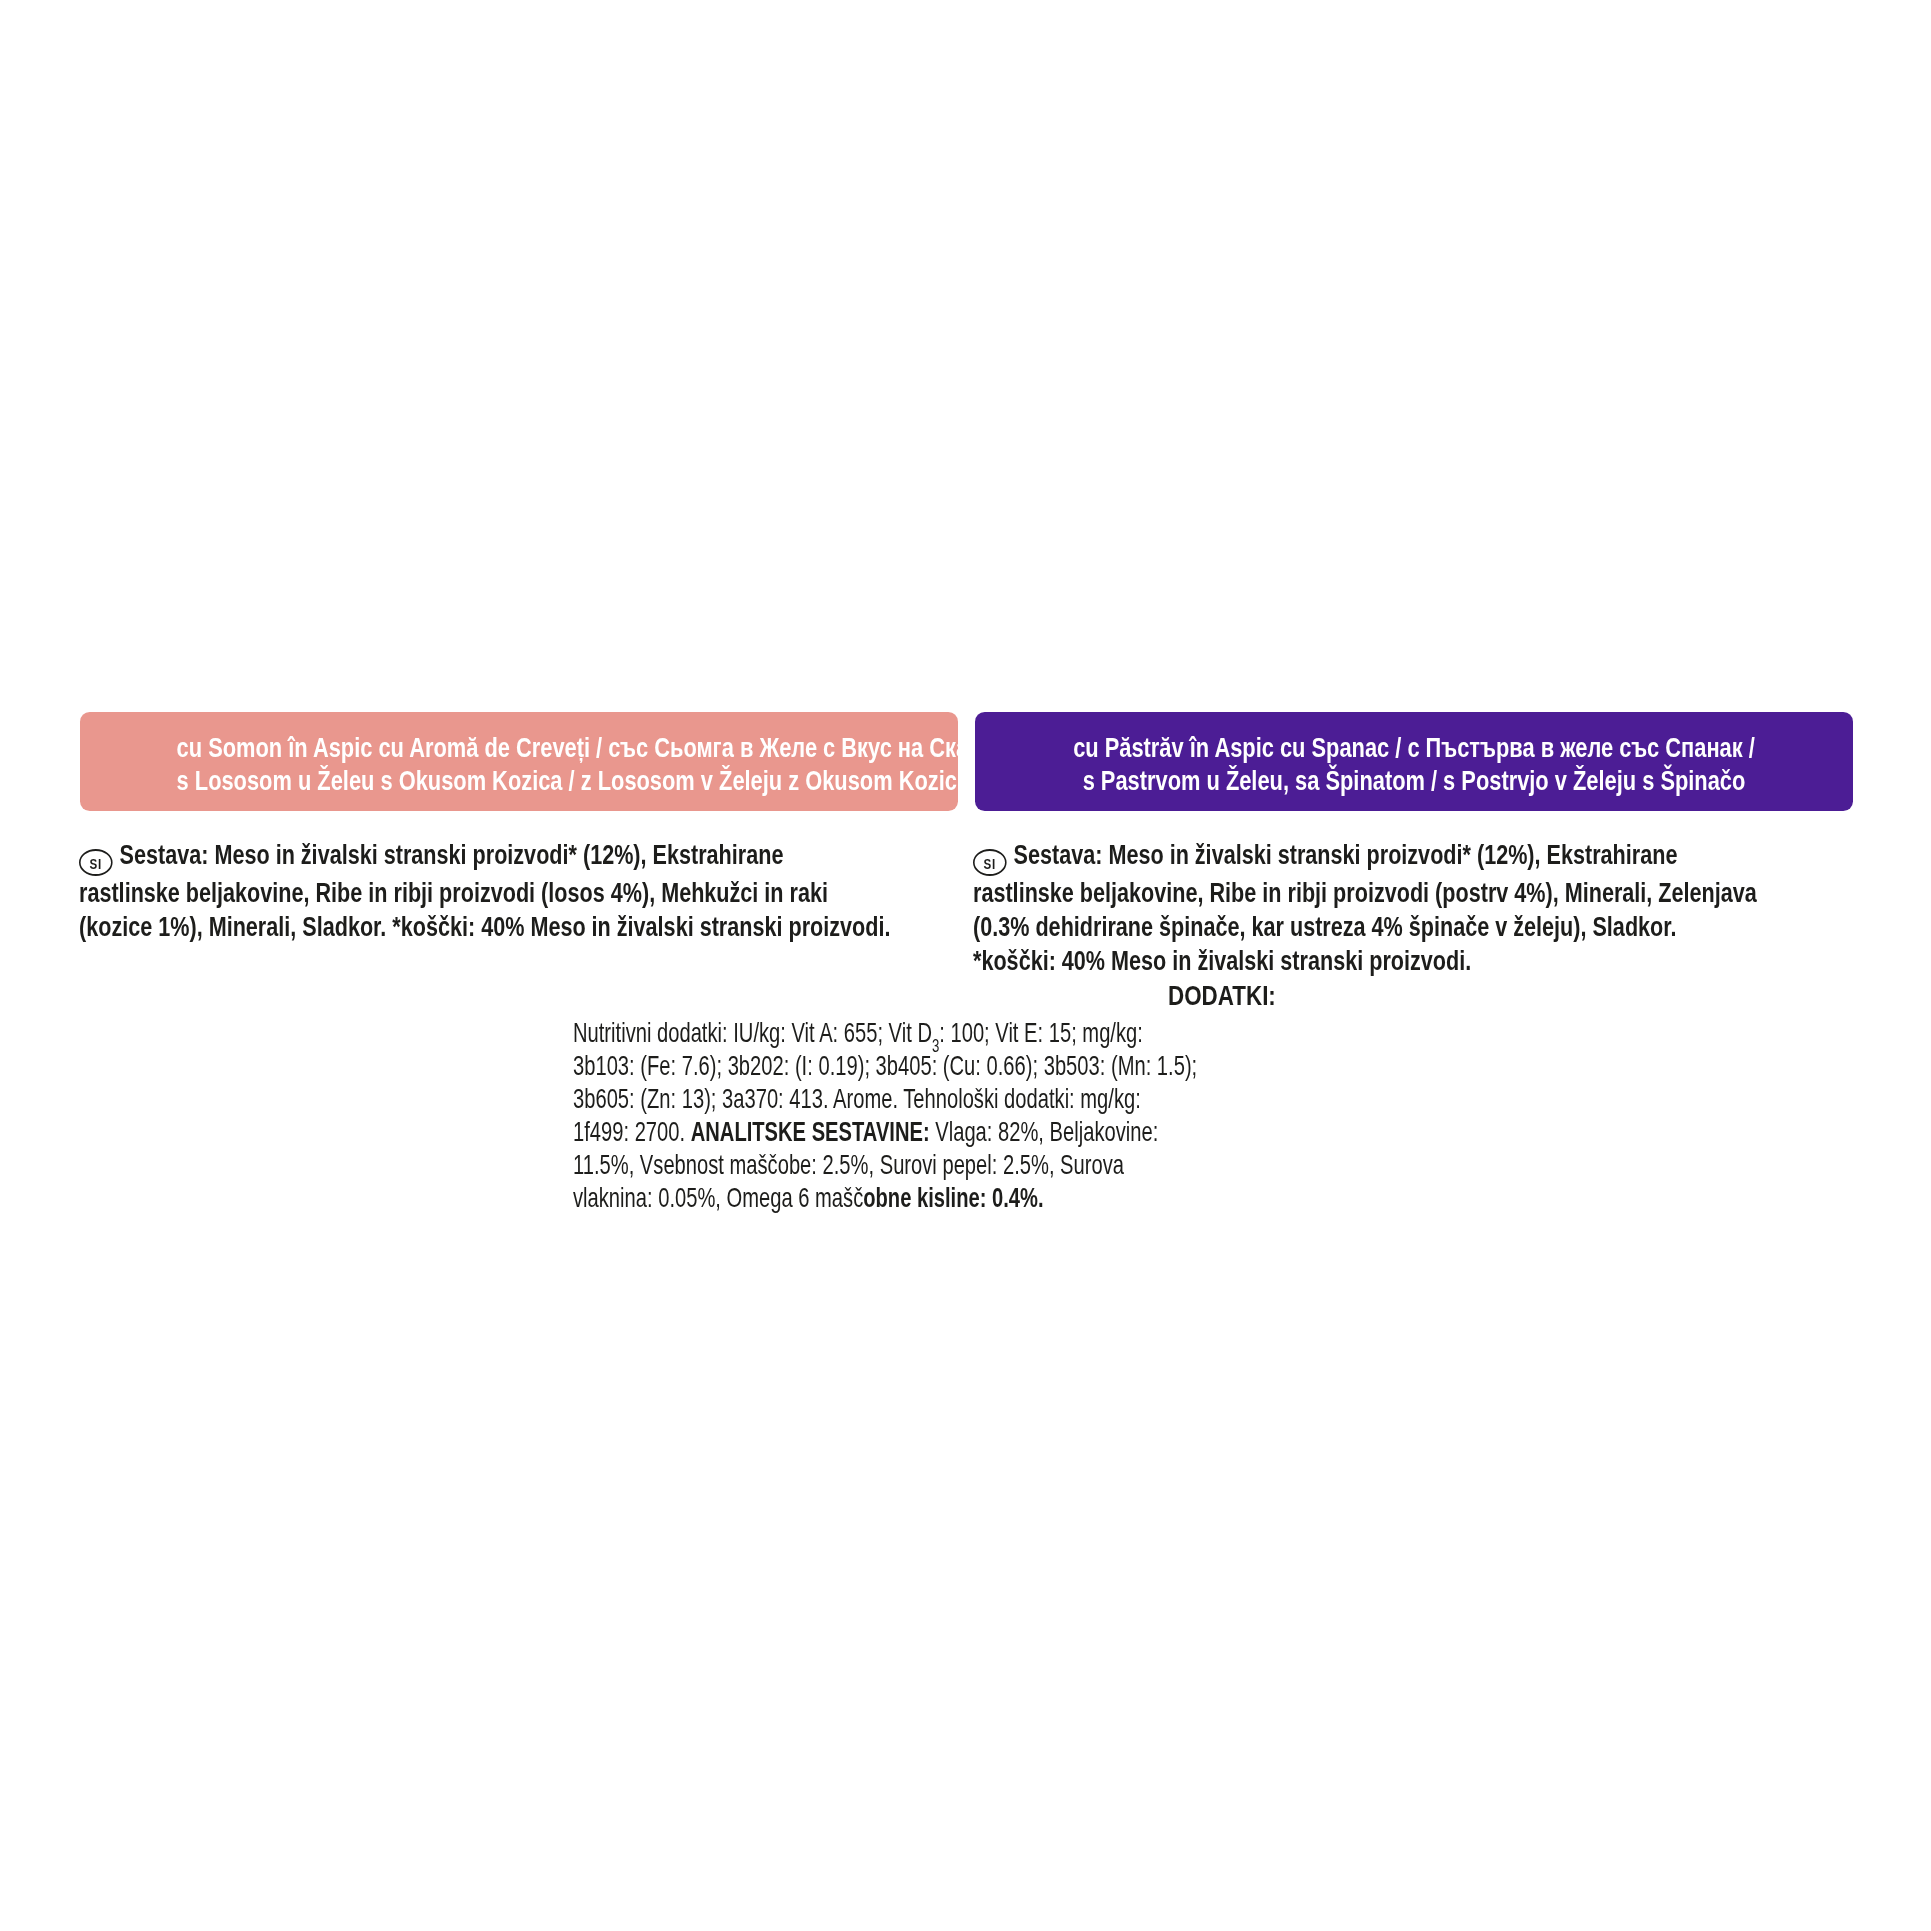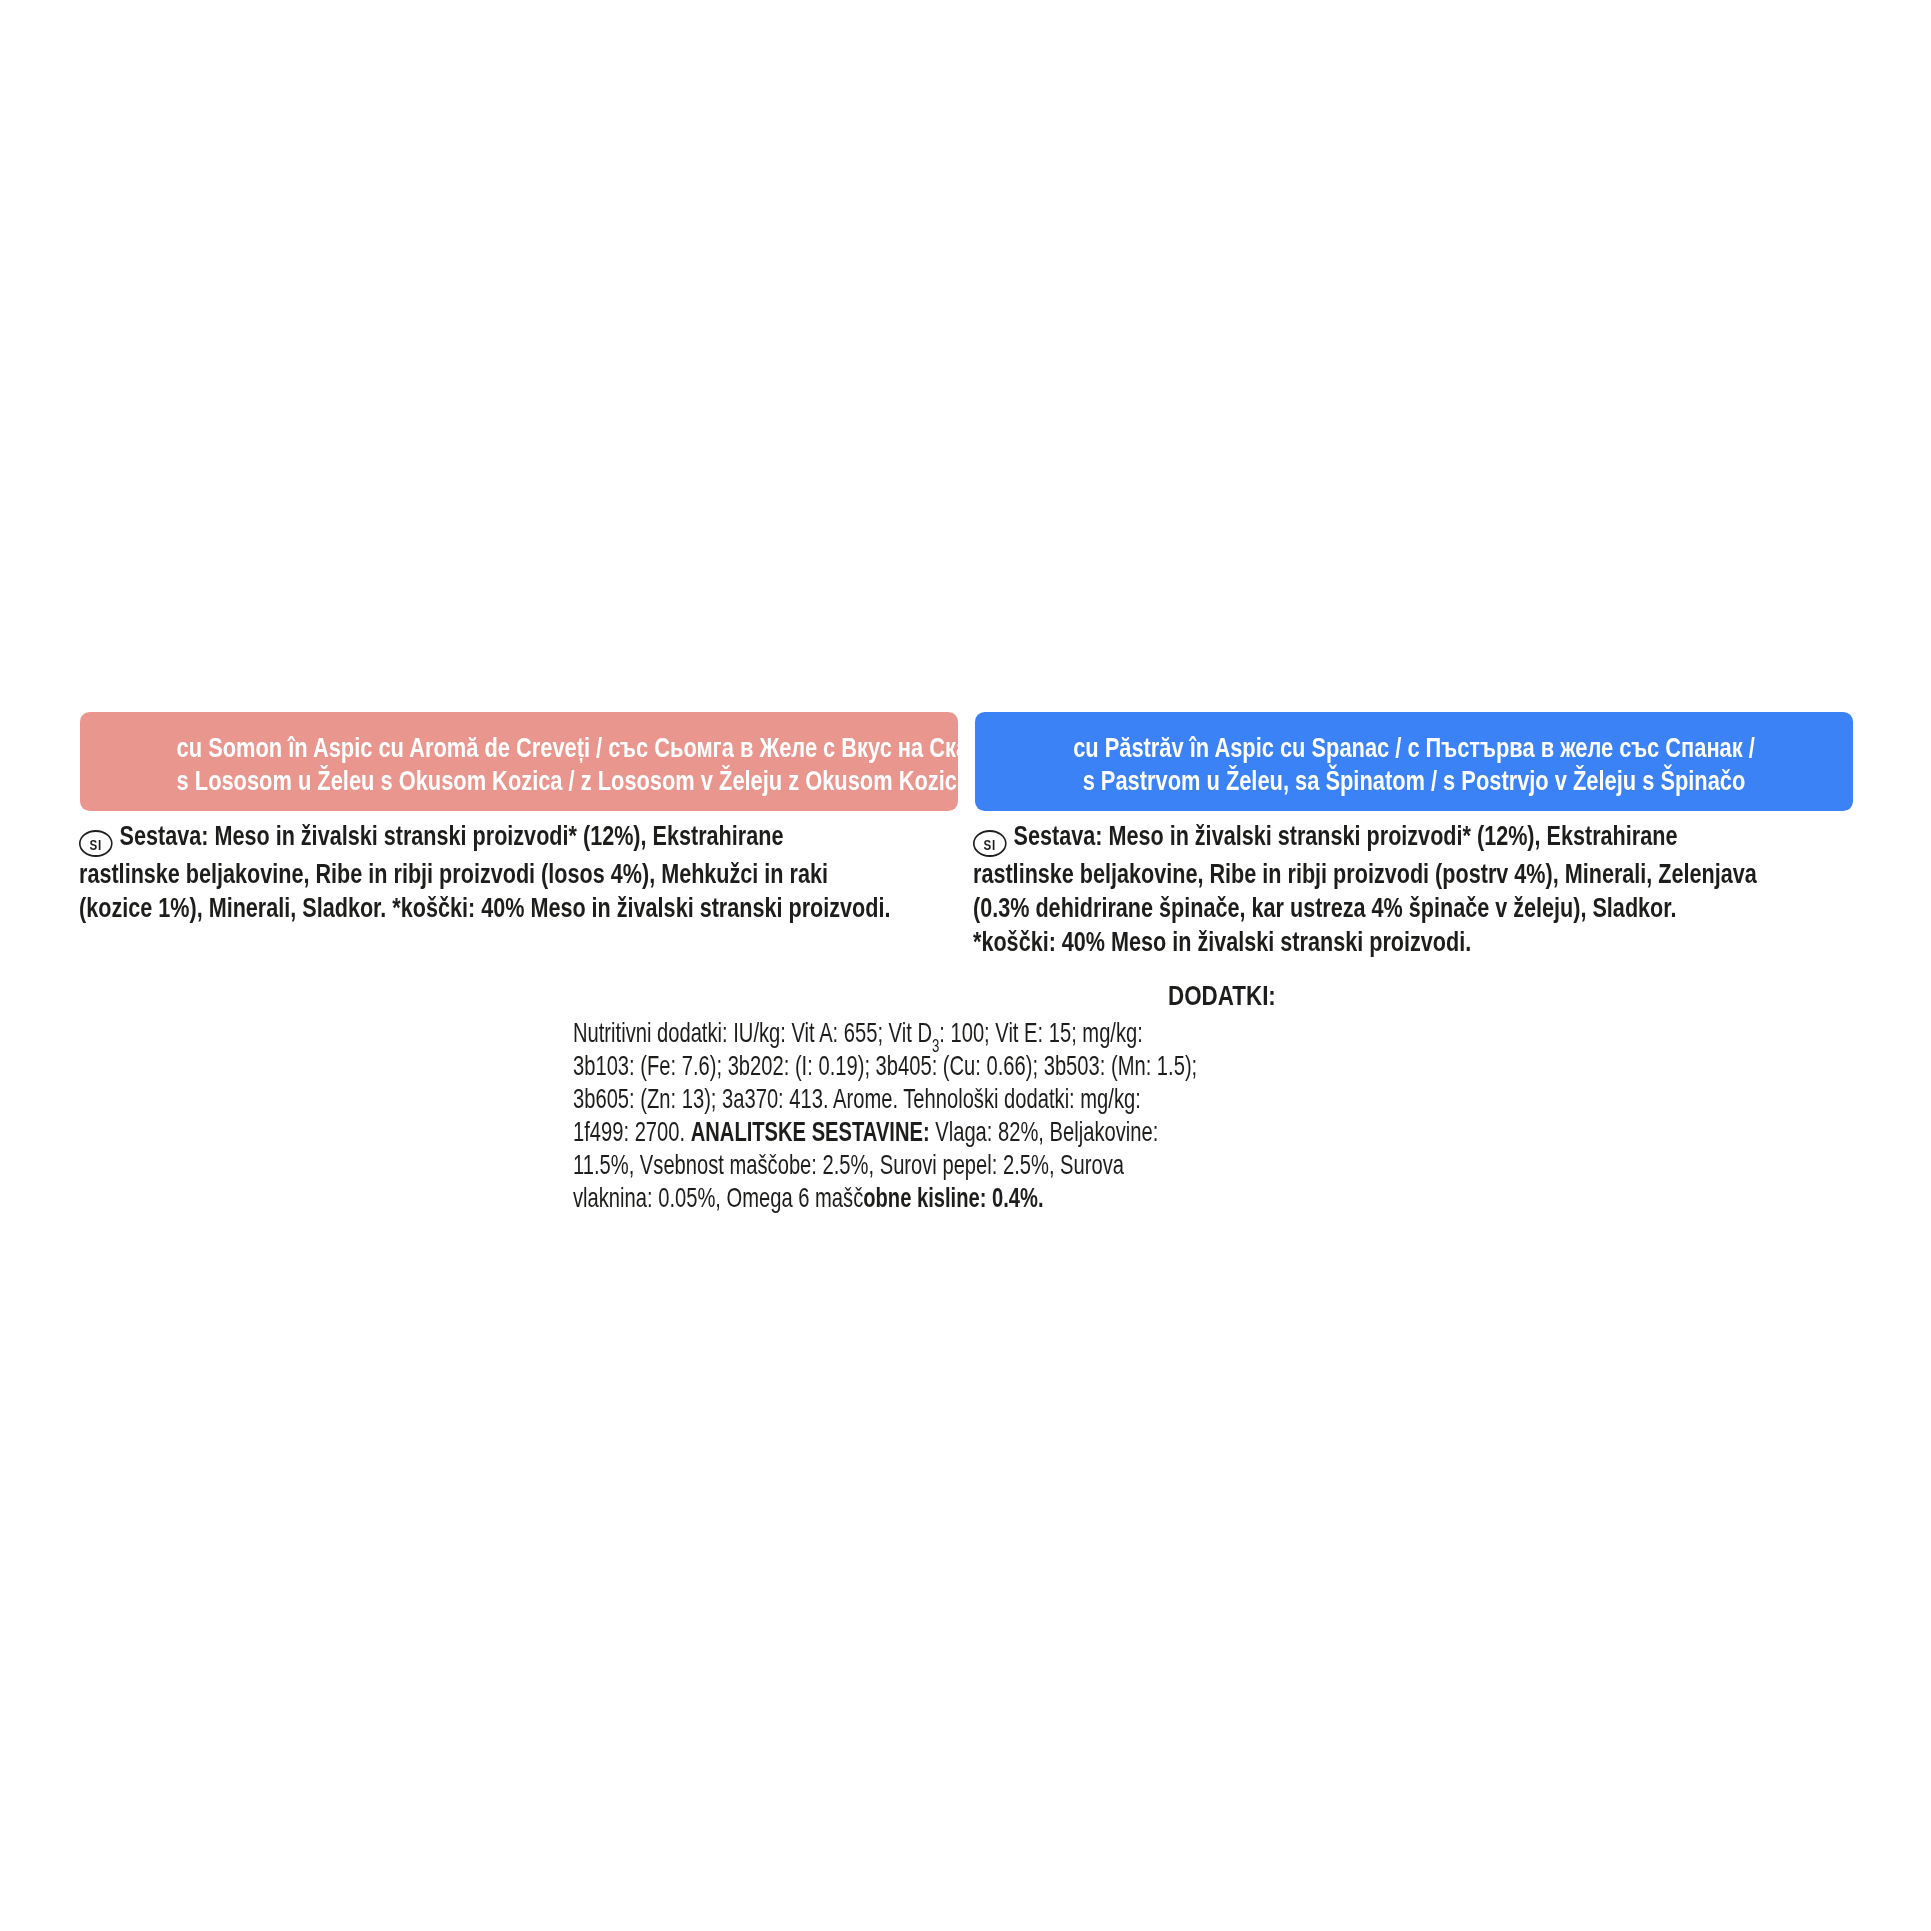--- a/index.html
+++ b/index.html
@@ -28,21 +28,21 @@
     line-height:33px;
     font-weight:600;
     color:#ffffff;
     white-space:nowrap;
     transform:scaleX(0.78);
     transform-origin:50% 0;
   }
   
   .ingredients{
     position:absolute;
-    top:819px;
+    top:838px;
     font-size:27px;
     line-height:34px;
     font-weight:700;
     letter-spacing:0;
   }
   .ing-left{left:79px;}
   .ing-right{left:973px;}
   .ingredients .iline{
     white-space:nowrap;
     transform:scaleX(0.80);
@@ -94,21 +94,21 @@
   }
 </style>
 </head>
 <body>
 
 <div class="banner banner-left" style="background: rgb(233, 151, 142);">
     <div class="bline" style="color: rgb(255, 255, 255);">cu Somon în Aspic cu Aromă de Creveți / със Сьомга в Желе с Вкус на Скариди /</div>
     <div class="bline" style="color: rgb(255, 255, 255);">s Lososom u Želeu s Okusom Kozica / z Lososom v Želeju z Okusom Kozic</div>
   </div>
 
-<div class="banner banner-right" style="background: #3b82f6;">
+<div class="banner banner-right" style="background: #4c1d95;">
     <div class="bline" style="color: rgb(255, 255, 255);">cu Păstrăv în Aspic cu Spanac / с Пъстърва в желе със Спанак /</div>
     <div class="bline" style="color: rgb(255, 255, 255);">s Pastrvom u Želeu, sa Špinatom / s Postrvjo v Želeju s Špinačo</div>
   </div>
 
 <div class="ingredients ing-left">
     <div class="iline"><span class="si-badge">SI</span><b>Sestava:</b><span> Meso in živalski stranski proizvodi* (12%), Ekstrahirane</span></div>
     <div class="iline"><span>rastlinske beljakovine, Ribe in ribji proizvodi (losos 4%), Mehkužci in raki</span></div>
     <div class="iline"><span>(kozice 1%), Minerali, Sladkor. *koščki: 40% Meso in živalski stranski proizvodi.</span></div>
   </div>
 

